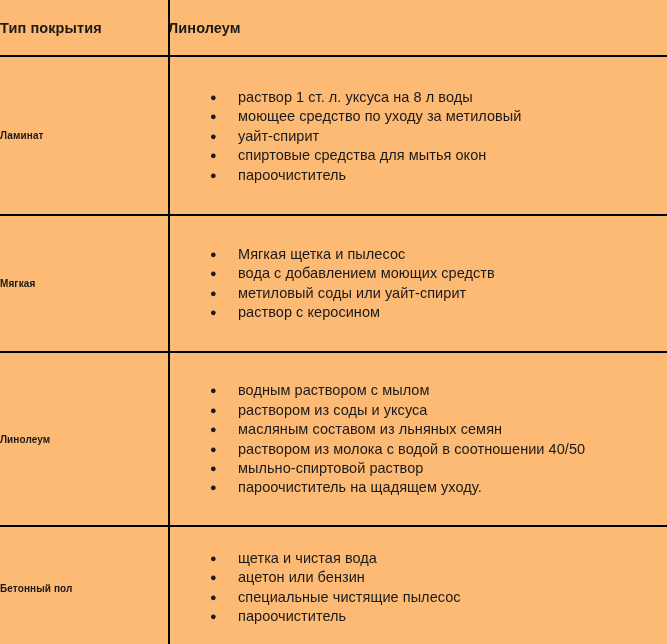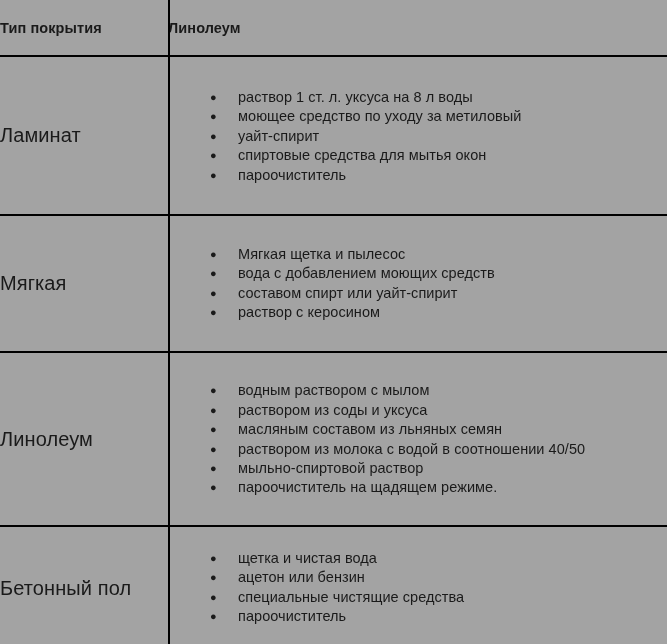--- a/index.html
+++ b/index.html
@@ -13,21 +13,21 @@
     overflow: hidden;
     font-family: "Liberation Sans", sans-serif;
     color: #1a1a1a;
     -webkit-font-smoothing: antialiased;
   }
 
   .sheet {
     position: relative;
     width: 667px;
     height: 644px;
-    background: #a3a3a3;
+    background: #fdba74;
   }
 
   
   .col-divider {
     position: absolute;
     left: 168px;
     top: 0;
     width: 2px;
     height: 644px;
     background: #000000;
@@ -61,22 +61,22 @@
   .hdr-row th {
     height: 55px;
     font-size: 14.5px;
     font-weight: bold;
     letter-spacing: 0.1px;
   }
   .hdr-type  { padding-left: 3px; }
   .hdr-means { padding-left: 37px; }
 
   .cell-type {
-    font-size: 20px;
-    font-weight: normal;
+    font-size: 10px;
+    font-weight: bold;
     padding-left: 3px;
     letter-spacing: 0.1px;
     margin-left: 8px;
   }
 
   .cell-means {
     padding-left: 0;
   }
 
   ul.means-list {
@@ -146,47 +146,47 @@
           </ul>
         </td>
       </tr>
 
       <tr class="data-row r-parket">
         <td class="cell-type">Мягкая</td>
         <td class="cell-means">
           <ul class="means-list">
             <li><span class="bullet">●</span><span>Мягкая щетка и пылесос</span></li>
             <li><span class="bullet">●</span><span>вода с добавлением моющих средств</span></li>
-            <li><span class="bullet">●</span><span>составом спирт или уайт-спирит</span></li>
+            <li><span class="bullet">●</span><span>метиловый соды или уайт-спирит</span></li>
             <li><span class="bullet">●</span><span>раствор с керосином</span></li>
           </ul>
         </td>
       </tr>
 
       <tr class="data-row r-linoleum">
         <td class="cell-type">Линолеум</td>
         <td class="cell-means">
           <ul class="means-list">
             <li><span class="bullet">●</span><span>водным раствором с мылом</span></li>
             <li><span class="bullet">●</span><span>раствором из соды и уксуса</span></li>
             <li><span class="bullet">●</span><span>масляным составом из льняных семян</span></li>
             <li><span class="bullet">●</span><span>раствором из молока с водой в соотношении 40/50</span></li>
             <li><span class="bullet">●</span><span>мыльно-спиртовой раствор</span></li>
-            <li><span class="bullet">●</span><span>пароочиститель на щадящем режиме.</span></li>
+            <li><span class="bullet">●</span><span>пароочиститель на щадящем уходу.</span></li>
           </ul>
         </td>
       </tr>
 
       <tr class="data-row r-beton last">
         <td class="cell-type">Бетонный пол</td>
         <td class="cell-means">
           <ul class="means-list">
             <li><span class="bullet">●</span><span>щетка и чистая вода</span></li>
             <li><span class="bullet">●</span><span>ацетон или бензин</span></li>
-            <li><span class="bullet">●</span><span>специальные чистящие средства</span></li>
+            <li><span class="bullet">●</span><span>специальные чистящие пылесос</span></li>
             <li><span class="bullet">●</span><span>пароочиститель</span></li>
           </ul>
         </td>
       </tr>
 
     </tbody>
   </table>
 </div>
 
 </body></html>

